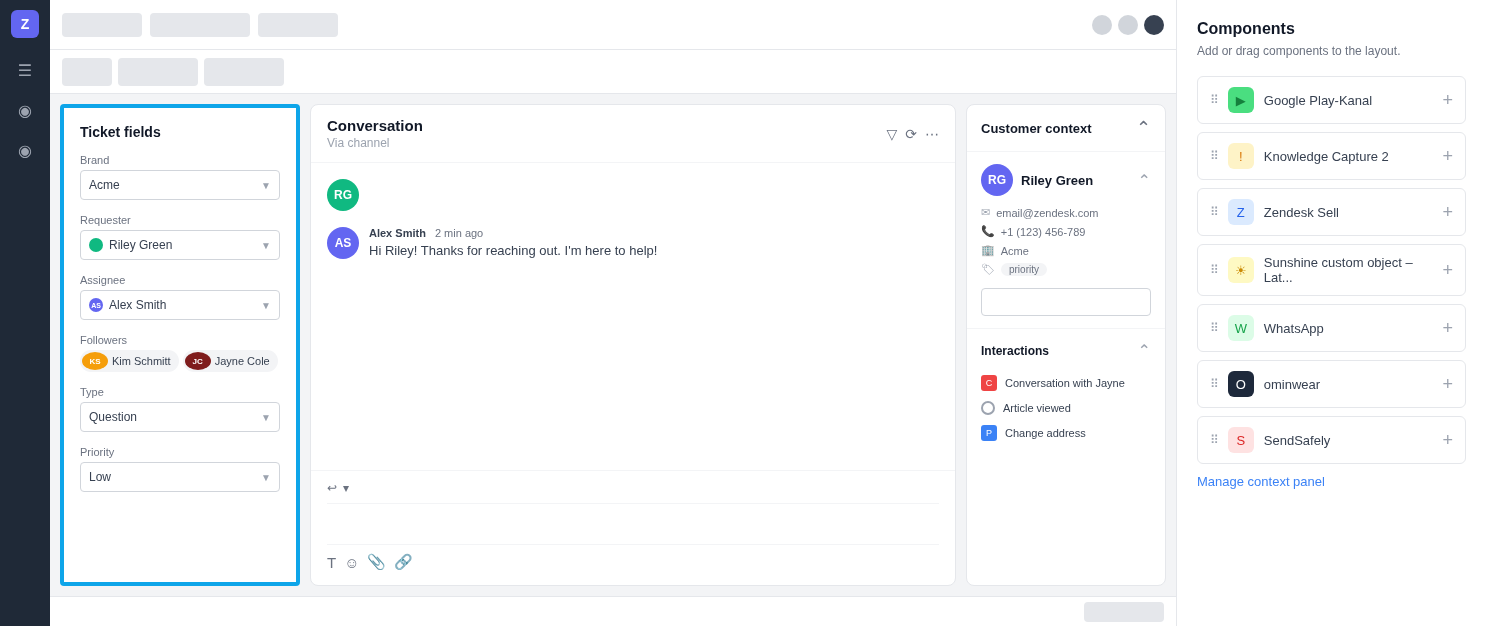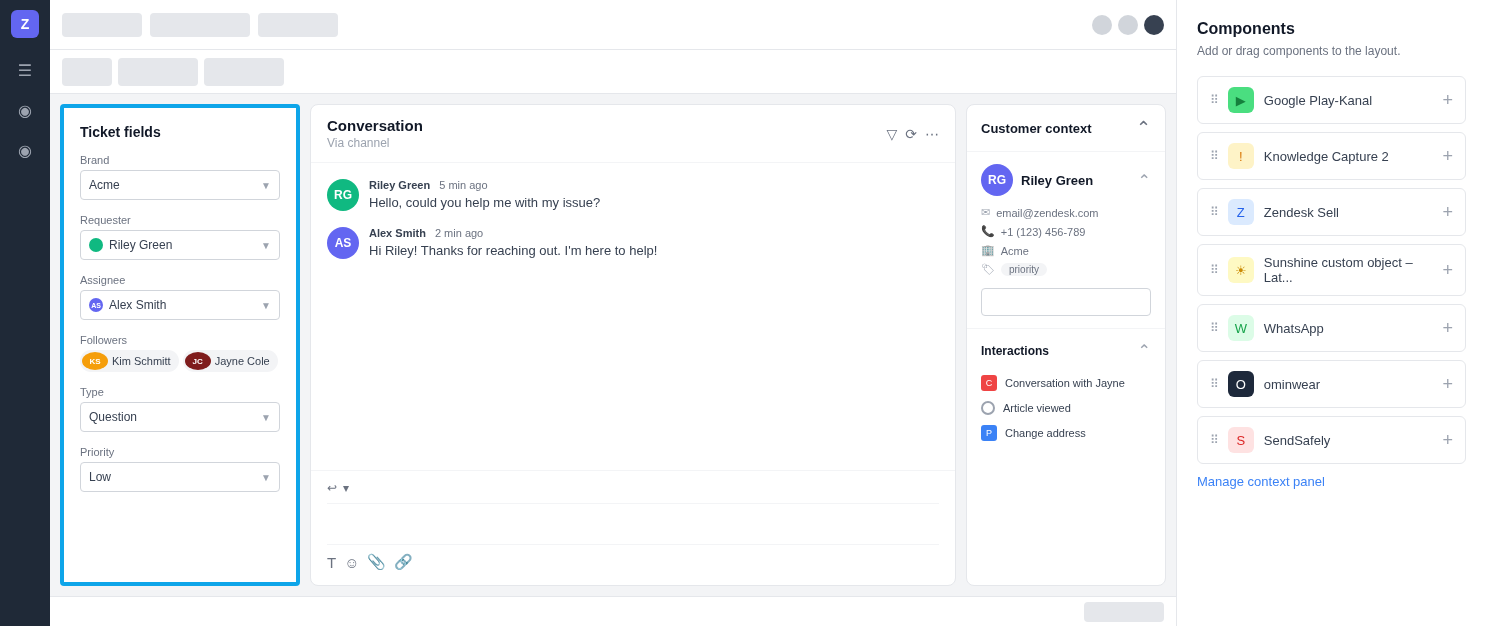--- a/index.html
+++ b/index.html
@@ -503,27 +503,20 @@
           <span class="conv-header-icon">▽</span>
           <span class="conv-header-icon">⟳</span>
           <span class="conv-header-icon">⋯</span>
         </div>
       </div>
 
       <div class="conv-messages">
 
         <div class="message-row">
           <div class="msg-avatar" style="background:#10b981;">RG</div>
-          <div class="msg-content">
-            <div class="msg-meta">
-              <span class="msg-name">Riley Green</span>
-              <span>5 min ago</span>
-            </div>
-            <div class="msg-text">Hello, could you help me with my issue?</div>
-          </div>
         </div>
 
         <div class="message-row">
           <div class="msg-avatar" style="background:#6366f1;">AS</div>
           <div class="msg-content">
             <div class="msg-meta">
               <span class="msg-name">Alex Smith</span>
               <span>2 min ago</span>
             </div>
             <div class="msg-text">Hi Riley! Thanks for reaching out. I'm here to help!</div>

